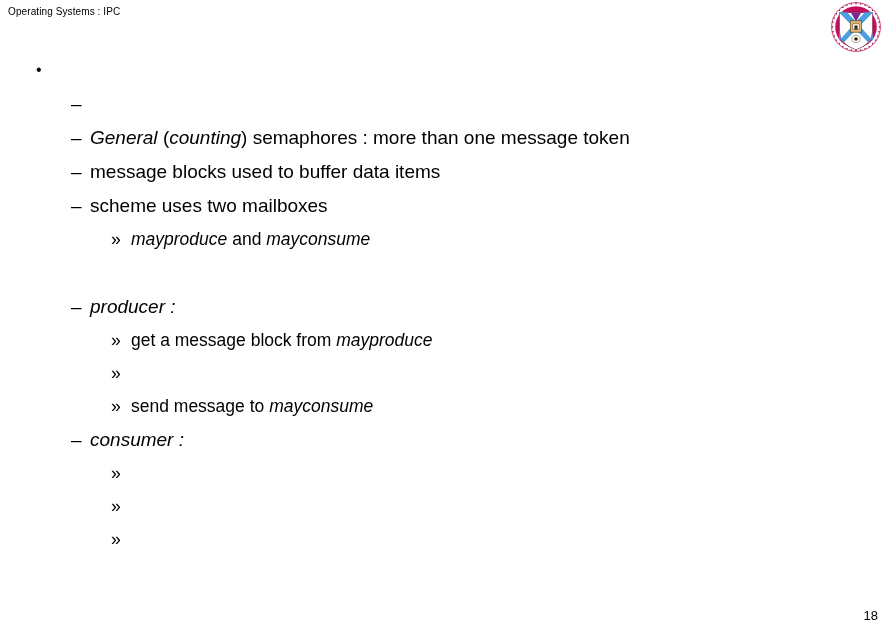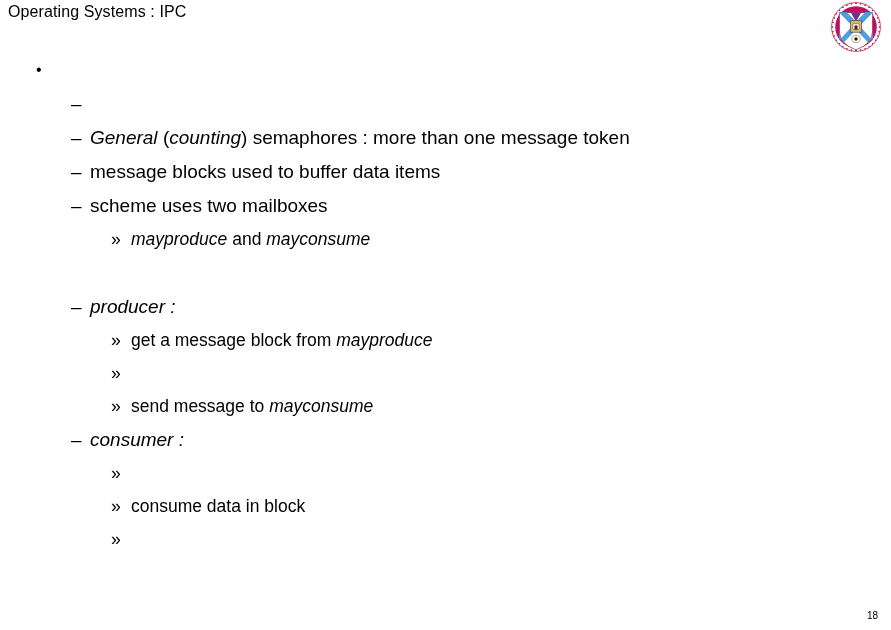--- a/index.html
+++ b/index.html
@@ -15,21 +15,21 @@
     font-family: "Liberation Sans", sans-serif;
     color: #000000;
     -webkit-font-smoothing: none;
   }
 
   
   #slide-header {
     position: absolute;
     left: 8px;
     top: 4px;
-    font-size: 16px;
+    font-size: 10px;
     line-height: 16px;
     letter-spacing: 0.1px;
     white-space: nowrap;
   }
 
   
   #crest-logo {
     position: absolute;
     right: 6px;
     top: 1px;
@@ -101,21 +101,21 @@
     height: 34px;
   }
 
   .it { font-style: italic; }
 
   
   #page-number {
     position: absolute;
     right: 13px;
     bottom: 6px;
-    font-size: 10px;
+    font-size: 13px;
     line-height: 16px;
   }
 </style>
 </head>
 <body>
 
 <div id="slide-header">Operating Systems : IPC</div>
 
 <div id="crest-logo">
   <svg viewBox="0 0 100 100" xmlns="http://www.w3.org/2000/svg">
@@ -187,17 +187,17 @@
     <div class="line lvl2"><span class="marker">–</span><span><span>message blocks used to buffer data items</span></span></div>
     <div class="line lvl2"><span class="marker">–</span><span><span>scheme uses two mailboxes</span></span></div>
     <div class="line lvl3"><span class="marker">»</span><span><span class="it">mayproduce</span><span>  and  </span><span class="it">mayconsume</span></span></div>
     <div class="spacer"></div>
     <div class="line lvl2"><span class="marker">–</span><span><span class="it">producer :</span></span></div>
     <div class="line lvl3"><span class="marker">»</span><span><span>get a message block from </span><span class="it">mayproduce</span></span></div>
     <div class="line lvl3"><span class="marker">»</span></div>
     <div class="line lvl3"><span class="marker">»</span><span><span>send message to </span><span class="it">mayconsume</span></span></div>
     <div class="line lvl2"><span class="marker">–</span><span><span class="it">consumer :</span></span></div>
     <div class="line lvl3"><span class="marker">»</span></div>
-    <div class="line lvl3"><span class="marker">»</span><span><span>consume data in block</span></span></div>
+    <div class="line lvl3"><span class="marker">»</span></div>
     <div class="line lvl3"><span class="marker">»</span></div>
   </div>
 
 <div id="page-number">18</div>
 
 </body></html>

